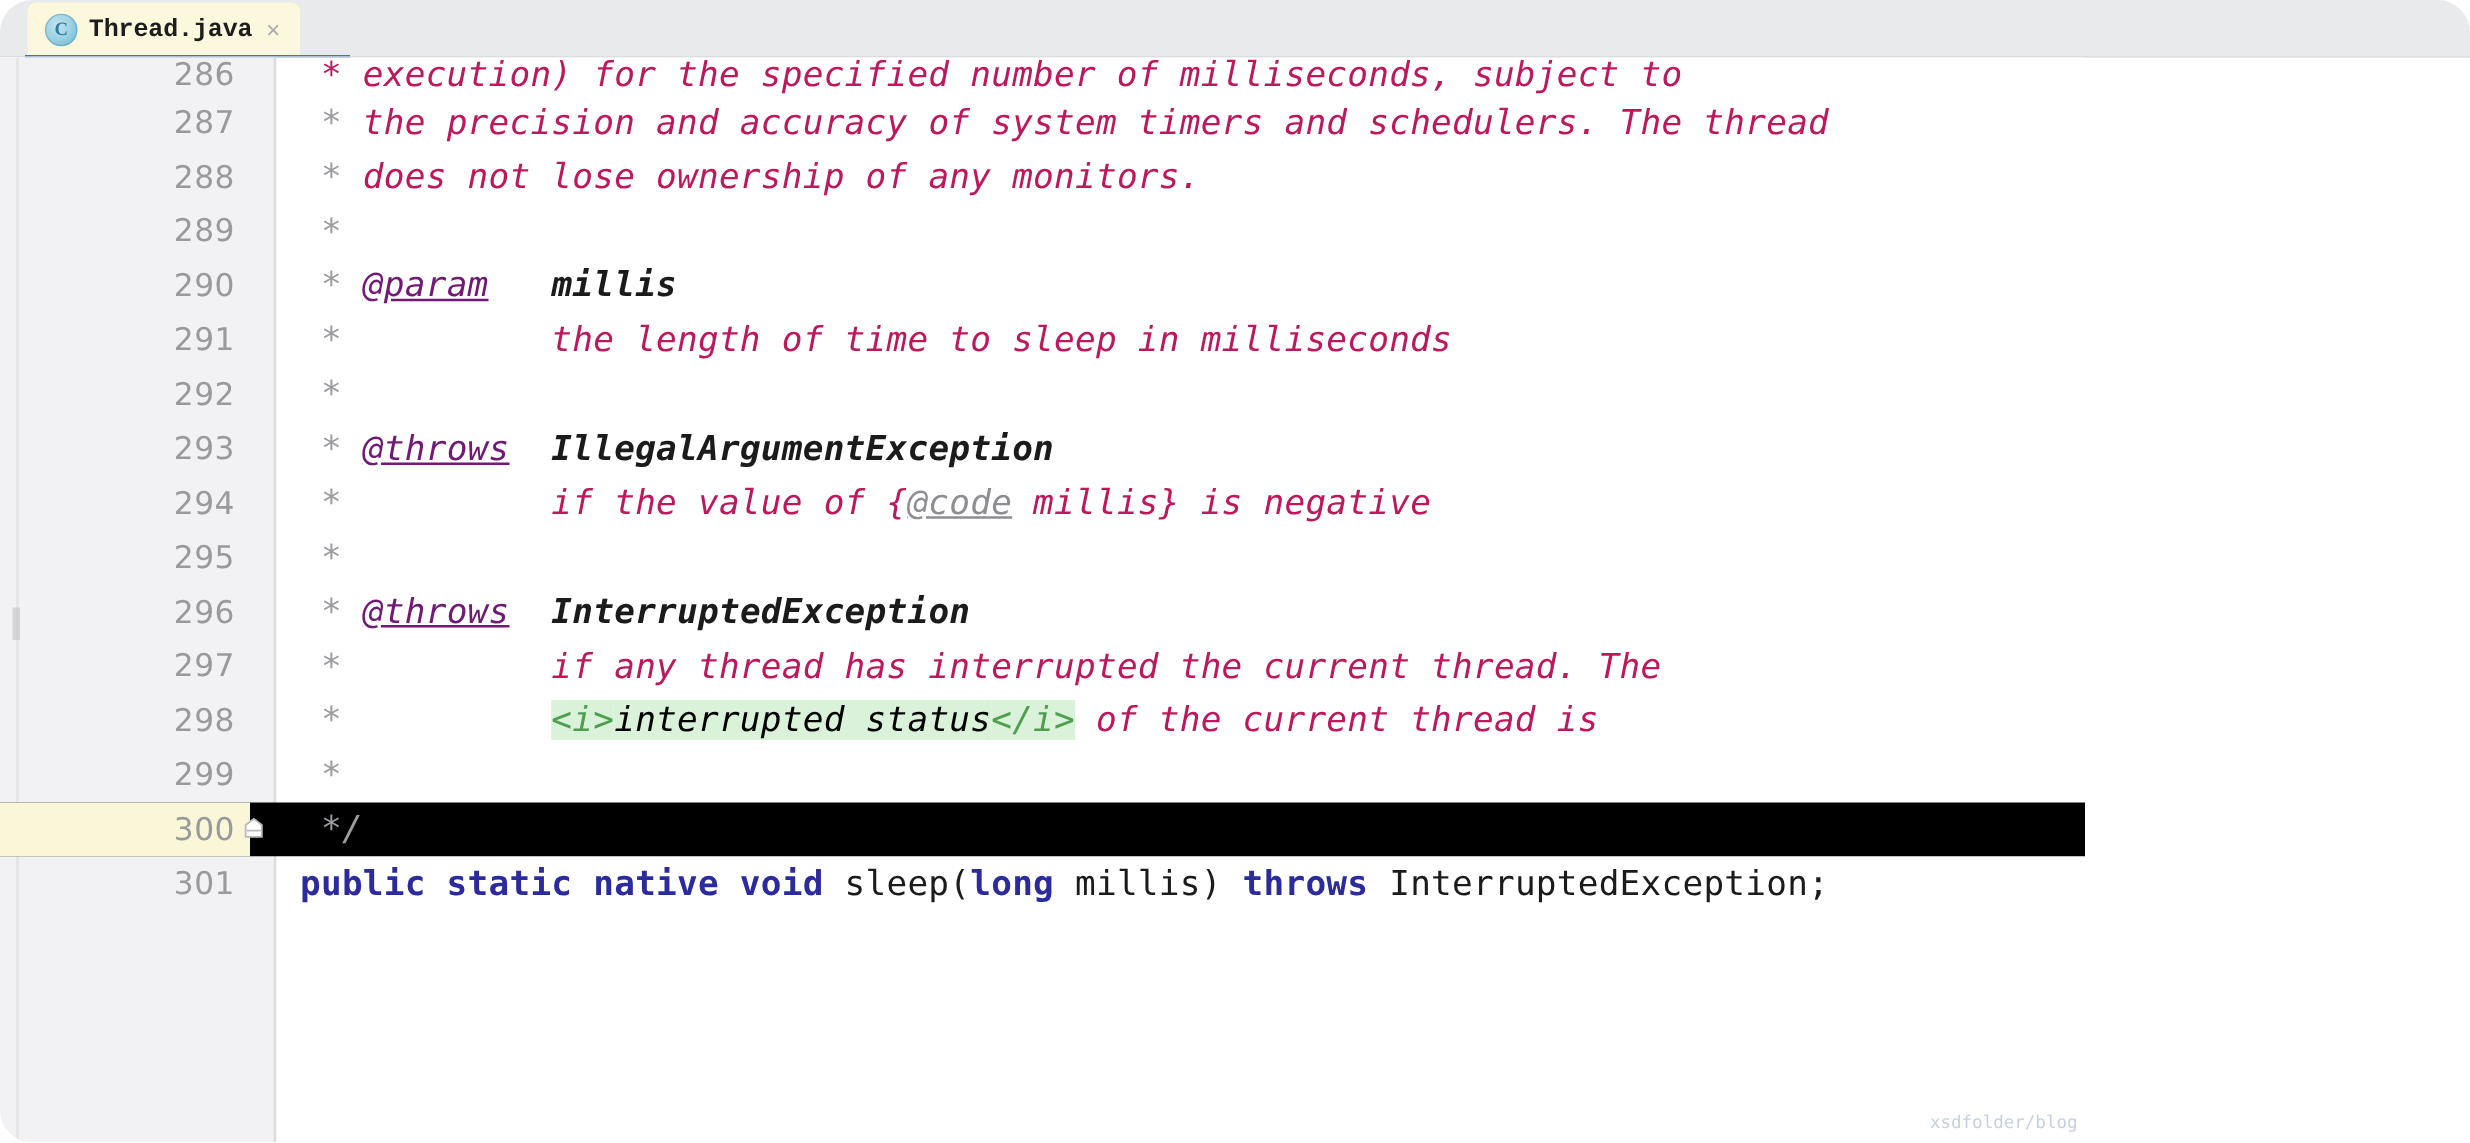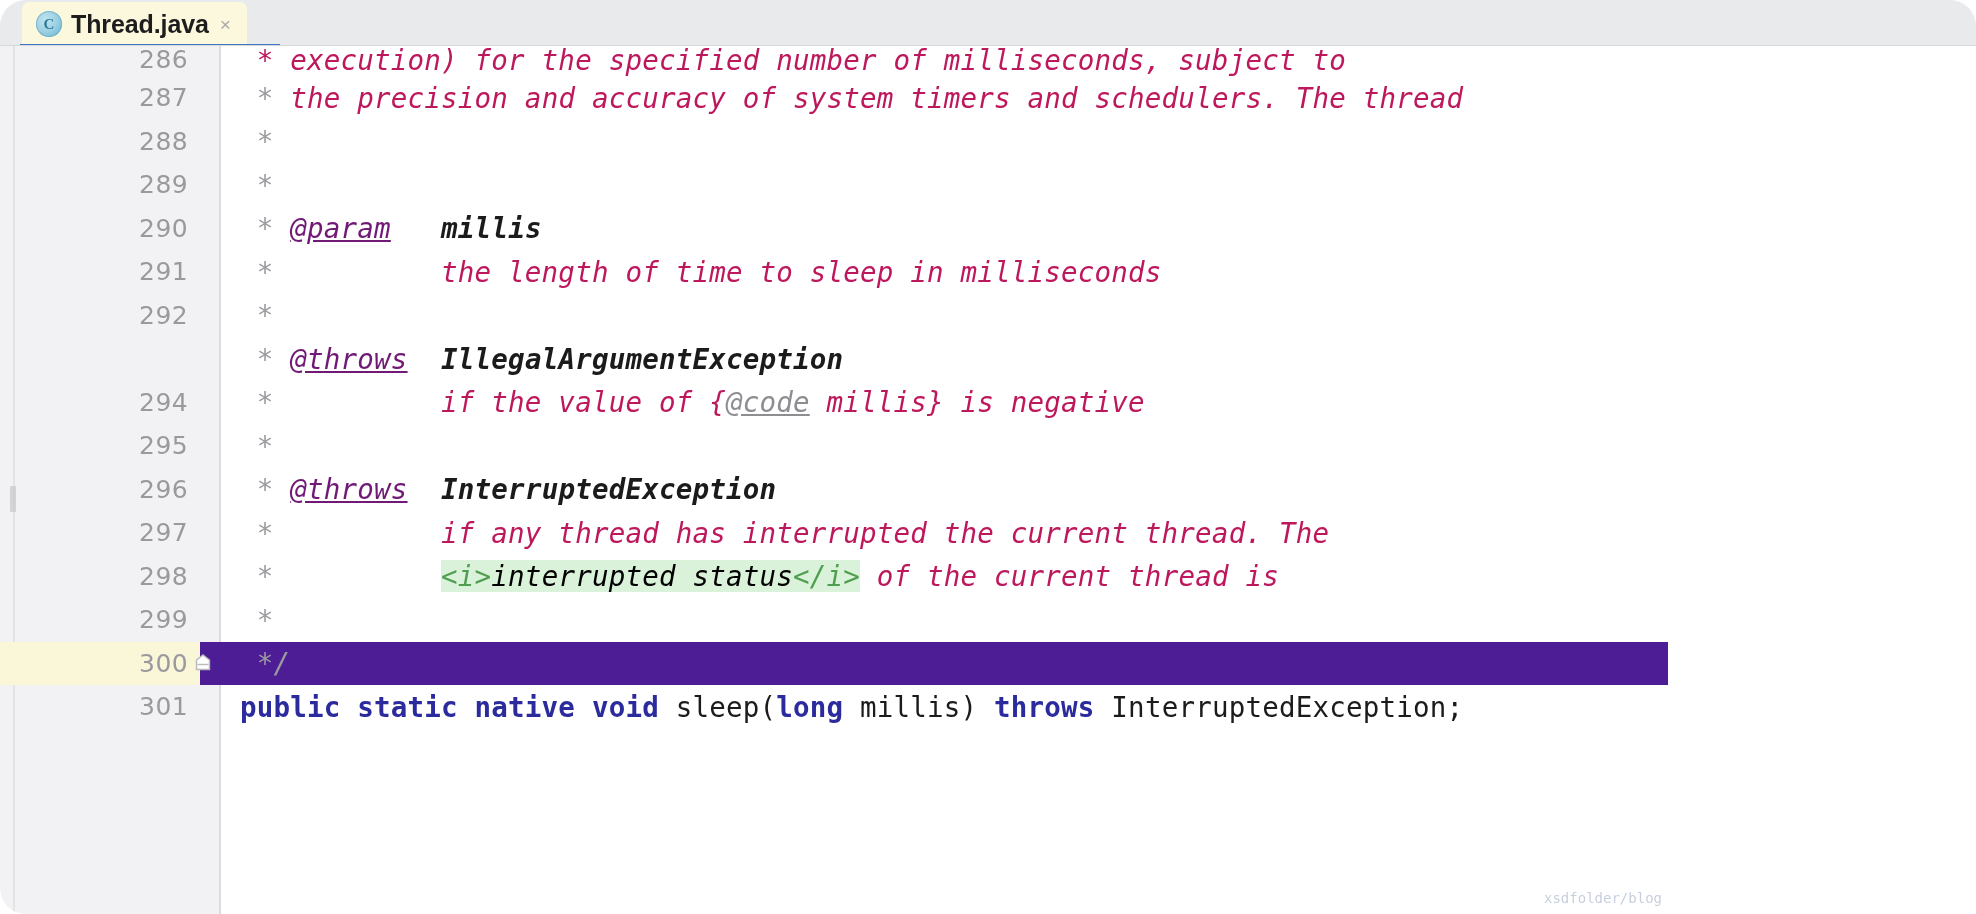--- a/index.html
+++ b/index.html
@@ -60,22 +60,22 @@
     background: radial-gradient(circle at 36% 34%, #bfe3ef 0%, #9fd2e4 46%, #63b3d0 100%);
     display: flex; align-items: center; justify-content: center;
     font-family: "Liberation Serif", serif;
     font-size: 15px;
     font-weight: bold;
     color: #2f7c99;
     box-shadow: inset 0 0 0 1px rgba(90,160,185,.55);
     flex: 0 0 auto;
   }
   .tab-label {
-    font-family: Liberation Sans, sans-serif;
-    font-size: 25px;
+    font-family: Liberation Mono, monospace;
+    font-size: 20px;
     font-weight: bold;
     color: #1d1d1d;
     letter-spacing: -0.1px;
     white-space: nowrap;
   }
   .tab-close {
     font-family: "Liberation Sans", sans-serif;
     font-size: 19px;
     color: #a9a9a9;
     line-height: 1;
@@ -141,21 +141,21 @@
     position: absolute;
     left: 0; top: 0;
     width: 1976px;
   }
   .row {
     position: relative;
     height: 43.5px;
     width: 1976px;
   }
   .row.hl {
-    background: #4c1d95;
+    background: #000000;
   }
   .row.hl .lno-cell { background: #faf7d9; }
 
   .lno-cell {
     position: absolute;
     left: 0; top: 0;
     width: 200px;
     height: 43.5px;
     display: flex;
     align-items: center;
@@ -255,21 +255,21 @@
             <div class="code-cell"><span class="cmt"> * execution) for the specified number of milliseconds, subject to</span></div>
           </div>
           <div class="row">
             <div class="lno-cell">287</div>
             <div class="fold-cell"></div>
             <div class="code-cell"><span class="cmt-star"> * </span><span class="cmt">the precision and accuracy of system timers and schedulers. The thread</span></div>
           </div>
           <div class="row">
             <div class="lno-cell">288</div>
             <div class="fold-cell"></div>
-            <div class="code-cell"><span class="cmt-star"> * </span></div>
+            <div class="code-cell"><span class="cmt-star"> * </span><span class="cmt">does not lose ownership of any monitors.</span></div>
           </div>
           <div class="row">
             <div class="lno-cell">289</div>
             <div class="fold-cell"></div>
             <div class="code-cell"><span class="cmt-star"> *</span></div>
           </div>
           <div class="row">
             <div class="lno-cell">290</div>
             <div class="fold-cell"></div>
             <div class="code-cell"><span class="cmt-star"> * </span><span class="jd-tag">@param</span><span class="cmt">   </span><span class="jd-val">millis</span></div>
@@ -278,20 +278,21 @@
             <div class="lno-cell">291</div>
             <div class="fold-cell"></div>
             <div class="code-cell"><span class="cmt-star"> *          </span><span class="cmt">the length of time to sleep in milliseconds</span></div>
           </div>
           <div class="row">
             <div class="lno-cell">292</div>
             <div class="fold-cell"></div>
             <div class="code-cell"><span class="cmt-star"> *</span></div>
           </div>
           <div class="row">
+            <div class="lno-cell">293</div>
             <div class="fold-cell"></div>
             <div class="code-cell"><span class="cmt-star"> * </span><span class="jd-tag">@throws</span><span class="cmt">  </span><span class="jd-val">IllegalArgumentException</span></div>
           </div>
           <div class="row">
             <div class="lno-cell">294</div>
             <div class="fold-cell"></div>
             <div class="code-cell"><span class="cmt-star"> *          </span><span class="cmt">if the value of {</span><span class="jd-inline">@code</span><span class="cmt"> millis} is negative</span></div>
           </div>
           <div class="row">
             <div class="lno-cell">295</div>

